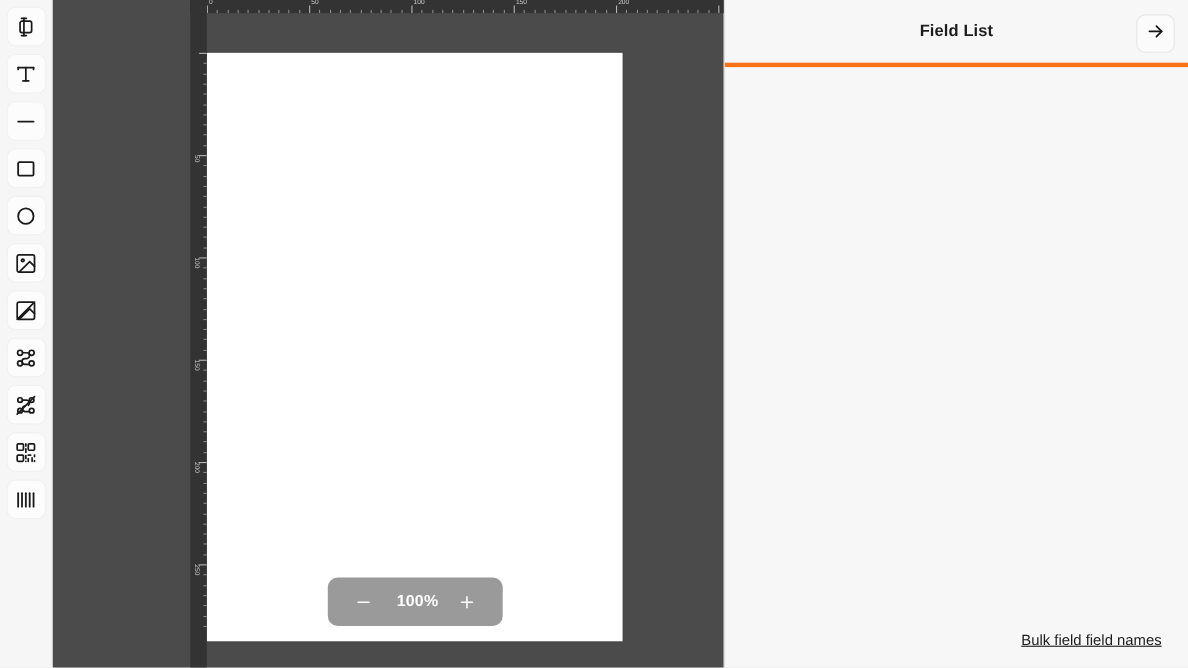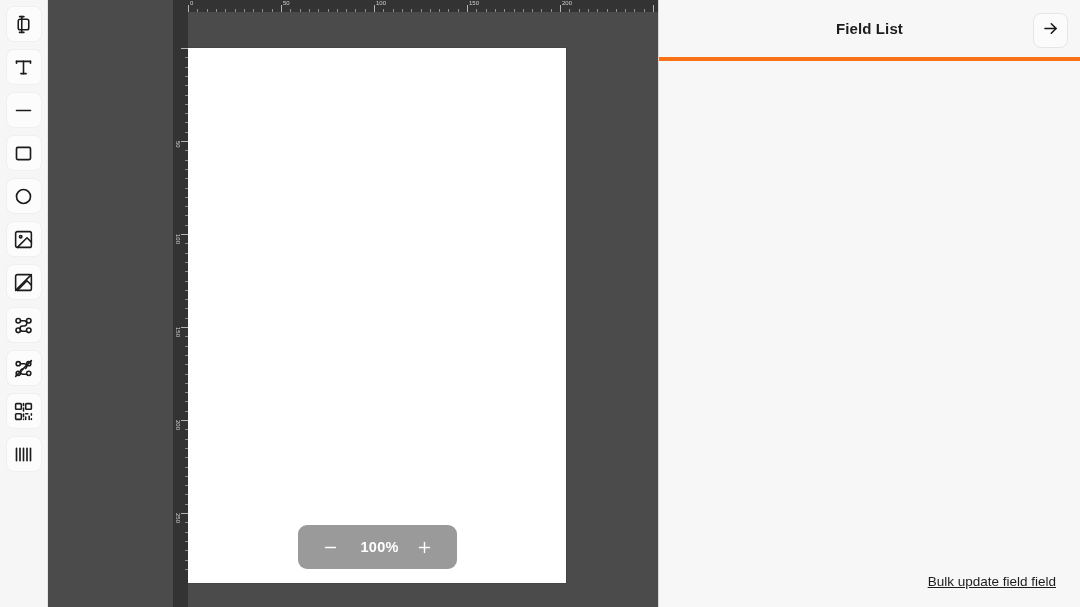--- a/index.html
+++ b/index.html
@@ -448,18 +448,18 @@
           <span>
             <svg width="19" height="19" viewBox="0 0 24 24" fill="none" stroke="currentColor" stroke-width="2" stroke-linecap="round" stroke-linejoin="round">
               <path d="M5 12h14"></path>
                 <path d="m13 6 6 6-6 6"></path>
             </svg>
           </span>
         </div>
       </div>
       <div class="panel-body"></div>
       <div class="panel-footer">
-        <span class="bulk-link">Bulk update field field</span>
+        <span class="bulk-link">Bulk field field names</span>
       </div>
     </div>
 
   </div>
 </div>
 
 </body></html>

